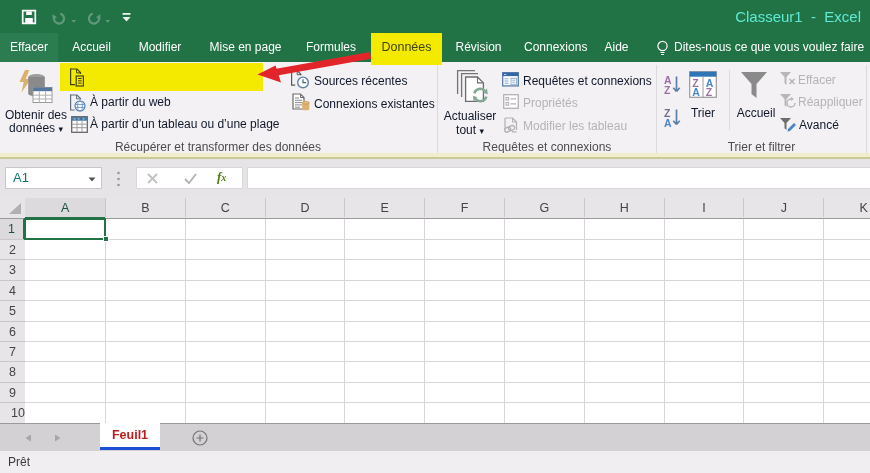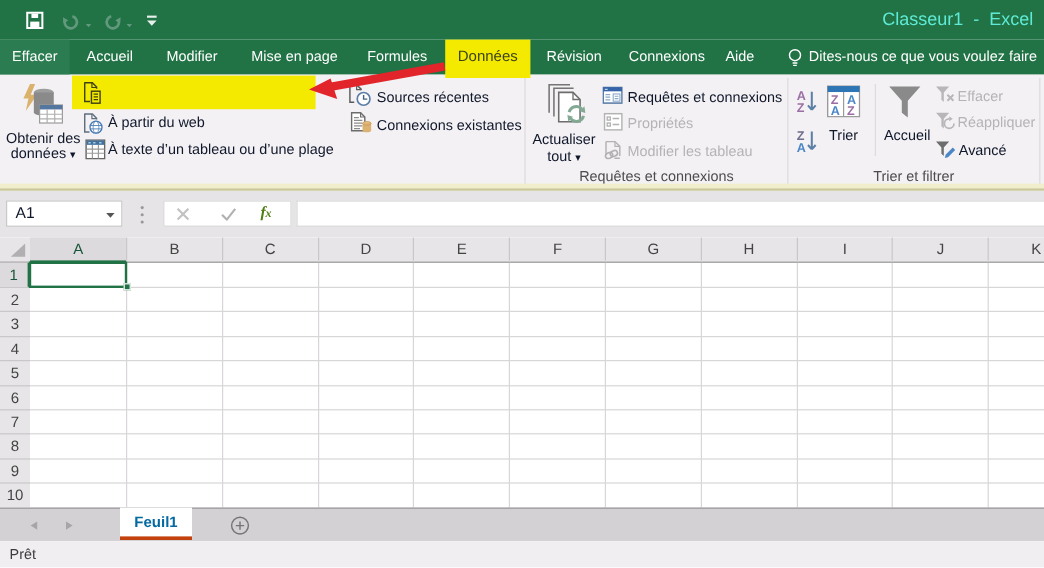--- a/index.html
+++ b/index.html
@@ -90,21 +90,21 @@
     <ellipse cx="11" cy="12" rx="2.4" ry="5" fill="none" stroke="#5585bb" stroke-width="0.7"></ellipse>
   </svg>
   <div class="abs t12" style="left:90px;top:33px;">À partir du web</div>
 
   <svg class="abs" style="left:71px;top:53.5px" width="17" height="17" viewBox="0 0 17 17">
     <rect x="0.7" y="0.7" width="15.6" height="15.6" fill="#fff" stroke="#666" stroke-width="1.3"></rect>
     <rect x="1.1" y="1.1" width="14.8" height="3.6" fill="#41719c"></rect>
     <path d="M2.6 2.9 h2 M6.6 2.9 h2 M11.6 2.9 h2" stroke="#a8cbe0" stroke-width="1.3"></path>
     <path d="M1 8.2 h15 M1 11.7 h15 M6 4.8 v11.2 M11 4.8 v11.2" stroke="#9a9a9a" stroke-width="1" fill="none"></path>
   </svg>
-  <div class="abs t12" style="left:90px;top:55px;">À texte d’un tableau ou d’une plage</div>
+  <div class="abs t12" style="left:90px;top:55px;">À partir d’un tableau ou d’une plage</div>
 
   <svg class="abs" style="left:290px;top:8px" width="20" height="19" viewBox="0 0 20 19">
     <path d="M1.6 1 h6 l3.3 3.3 v1" fill="none" stroke="#5a5a5a" stroke-width="1.2"></path>
     <path d="M7.2 1 v3.7 h3.7" fill="none" stroke="#5a5a5a" stroke-width="1"></path>
     <path d="M1.6 0.6 v14.6 h3.6" fill="none" stroke="#5a5a5a" stroke-width="1.2"></path>
     <circle cx="13" cy="12.4" r="5.3" fill="#fff" stroke="#5b7fa6" stroke-width="1.4"></circle>
     <path d="M13 9.2 v3.4 h3.1" fill="none" stroke="#44617e" stroke-width="1.2"></path>
   </svg>
   <div class="abs t12" style="left:314px;top:12px;">Sources récentes</div>
 
@@ -199,30 +199,31 @@
     <path d="M12 4 l3 2 l-3 2 z" fill="#b8b6b8"></path>
   </svg>
   <div class="abs t12" style="left:798px;top:33px;color:#b5b3b5;">Réappliquer</div>
 
   <svg class="abs" style="left:779px;top:55px" width="18" height="15" viewBox="0 0 18 15">
     <path d="M1 1 h11 l-4.5 5 v7 l-2 -1.8 v-5.2 z" fill="#6d6d6d"></path>
     <path d="M9 12 l6 -6 l2 2 l-6 6 l-2.6 0.6 z" fill="#4a86c8"></path>
   </svg>
   <div class="abs t12" style="left:799px;top:56px;">Avancé</div>
 
+  <div class="abs" style="left:78px;top:77.5px;width:280px;text-align:center;font-size:12px;color:#4e4b4e;">Récupérer et transformer des données</div>
   <div class="abs" style="left:437px;top:77.5px;width:220px;text-align:center;font-size:12px;color:#4e4b4e;">Requêtes et connexions</div>
   <div class="abs" style="left:656px;top:77.5px;width:211px;text-align:center;font-size:12px;color:#4e4b4e;">Trier et filtrer</div>
 
   <div class="abs" style="left:0;top:90.5px;width:870px;height:4.5px;background:#f1eecd;"></div>
   <div class="abs" style="left:0;top:95px;width:870px;height:1.5px;background:#cbc995;"></div>
 </div>
 
 <div class="abs" id="fbar" style="left:0;top:158.5px;width:870px;height:39px;background:#e6e4e6;">
   <div class="abs" style="left:5px;top:8.5px;width:97px;height:21.5px;background:#fff;border:1px solid #c9c7c9;box-sizing:border-box;"></div>
-  <div class="abs" style="left:13px;top:11px;font-size:13px;color:#0f172a;">A1</div>
+  <div class="abs" style="left:13px;top:11px;font-size:13px;color:#0f766e;">A1</div>
   <svg class="abs" style="left:88px;top:18px" width="8" height="5" viewBox="0 0 8 5">
       <path d="M0.5 0.5 h7 l-3.5 4 z" fill="#555"></path>
     </svg>
   <svg class="abs" style="left:116px;top:12px" width="5" height="16" viewBox="0 0 5 16">
     <circle cx="2.5" cy="2" r="1.3" fill="#9a989a"></circle>
       <circle cx="2.5" cy="8" r="1.3" fill="#9a989a"></circle>
       <circle cx="2.5" cy="14" r="1.3" fill="#9a989a"></circle>
   </svg>
   <div class="abs" style="left:136px;top:8.5px;width:107px;height:21.5px;background:#fff;border:1px solid #d9d7d9;box-sizing:border-box;"></div>
   <div class="abs" style="left:247px;top:8.5px;width:623px;height:21.5px;background:#fff;border:1px solid #d9d7d9;border-right:none;box-sizing:border-box;"></div>
@@ -258,21 +259,21 @@
     </div>
   <div id="rowheads">
       <div class="abs" style="left:0;top:41.4px;width:25px;height:20.4px;line-height:20.4px;text-align:center;font-size:12.5px;color:#444;border-top:1px solid #c9c7c9;box-sizing:border-box;">2</div>
       <div class="abs" style="left:0;top:61.8px;width:25px;height:20.4px;line-height:20.4px;text-align:center;font-size:12.5px;color:#444;border-top:1px solid #c9c7c9;box-sizing:border-box;">3</div>
       <div class="abs" style="left:0;top:82.19999999999999px;width:25px;height:20.4px;line-height:20.4px;text-align:center;font-size:12.5px;color:#444;border-top:1px solid #c9c7c9;box-sizing:border-box;">4</div>
       <div class="abs" style="left:0;top:102.6px;width:25px;height:20.4px;line-height:20.4px;text-align:center;font-size:12.5px;color:#444;border-top:1px solid #c9c7c9;box-sizing:border-box;">5</div>
       <div class="abs" style="left:0;top:123px;width:25px;height:20.4px;line-height:20.4px;text-align:center;font-size:12.5px;color:#444;border-top:1px solid #c9c7c9;box-sizing:border-box;">6</div>
       <div class="abs" style="left:0;top:143.39999999999998px;width:25px;height:20.4px;line-height:20.4px;text-align:center;font-size:12.5px;color:#444;border-top:1px solid #c9c7c9;box-sizing:border-box;">7</div>
       <div class="abs" style="left:0;top:163.79999999999998px;width:25px;height:20.4px;line-height:20.4px;text-align:center;font-size:12.5px;color:#444;border-top:1px solid #c9c7c9;box-sizing:border-box;">8</div>
       <div class="abs" style="left:0;top:184.2px;width:25px;height:20.4px;line-height:20.4px;text-align:center;font-size:12.5px;color:#444;border-top:1px solid #c9c7c9;box-sizing:border-box;">9</div>
-      <div class="abs" style="left:0;top:204.6px;width:25px;height:20.4px;line-height:20.4px;text-align:center;font-size:12.5px;color:#444;border-top:1px solid #c9c7c9;box-sizing:border-box;">10</div>
+      <div class="abs" style="left:0;top:204.6px;width:25px;height:20.4px;line-height:20.4px;text-align:right;font-size:12.5px;color:#444;border-top:1px solid #c9c7c9;box-sizing:border-box;">10</div>
     </div>
   <div id="cells">
       <div class="abs" style="left:105px;top:21px;width:1px;height:204px;background:#d8d6d8;"></div>
       <div class="abs" style="left:184.79999999999998px;top:21px;width:1px;height:204px;background:#d8d6d8;"></div>
       <div class="abs" style="left:264.59999999999997px;top:21px;width:1px;height:204px;background:#d8d6d8;"></div>
       <div class="abs" style="left:344.4px;top:21px;width:1px;height:204px;background:#d8d6d8;"></div>
       <div class="abs" style="left:424.2px;top:21px;width:1px;height:204px;background:#d8d6d8;"></div>
       <div class="abs" style="left:503.99999999999994px;top:21px;width:1px;height:204px;background:#d8d6d8;"></div>
       <div class="abs" style="left:583.8000000000001px;top:21px;width:1px;height:204px;background:#d8d6d8;"></div>
       <div class="abs" style="left:663.6px;top:21px;width:1px;height:204px;background:#d8d6d8;"></div>
@@ -299,21 +300,21 @@
   <div class="abs" style="left:102.5px;top:38.5px;width:6px;height:6px;background:#217346;border:1px solid #fff;box-sizing:border-box;"></div>
 </div>
 
 <div class="abs" id="sheetbar" style="left:0;top:423px;width:870px;height:27.5px;background:#d4d1d4;border-top:1px solid #9b999b;box-sizing:border-box;">
   <svg class="abs" style="left:25px;top:10px" width="7" height="8" viewBox="0 0 7 8">
       <path d="M6 0.5 v7 l-5.5 -3.5 z" fill="#a7a5a7"></path>
     </svg>
   <svg class="abs" style="left:54px;top:10px" width="7" height="8" viewBox="0 0 7 8">
       <path d="M1 0.5 v7 l5.5 -3.5 z" fill="#a7a5a7"></path>
     </svg>
-  <div class="abs" style="left:100px;top:-1px;width:60px;height:23.5px;background:#fff;border-bottom:3px solid #c2410c;box-sizing:content-box;text-align:center;line-height:24px;color:#0369a1;font-weight:bold;font-size:12.5px;">Feuil1</div>
+  <div class="abs" style="left:100px;top:-1px;width:60px;height:23.5px;background:#fff;border-bottom:3px solid #1d4ed8;box-sizing:content-box;text-align:center;line-height:24px;color:#b91c1c;font-weight:bold;font-size:12.5px;">Feuil1</div>
   <svg class="abs" style="left:192px;top:6px" width="16" height="16" viewBox="0 0 16 16">
     <circle cx="8" cy="8" r="7" fill="none" stroke="#767476" stroke-width="1.2"></circle>
     <path d="M8 4.5 v7 M4.5 8 h7" stroke="#767476" stroke-width="1.2"></path>
   </svg>
 </div>
 
 <div class="abs" id="statusbar" style="left:0;top:450.5px;width:870px;height:22.5px;background:#f0eef0;">
   <div class="abs" style="left:8px;top:4px;font-size:12px;color:#3b3b3b;">Prêt</div>
 </div>
 

